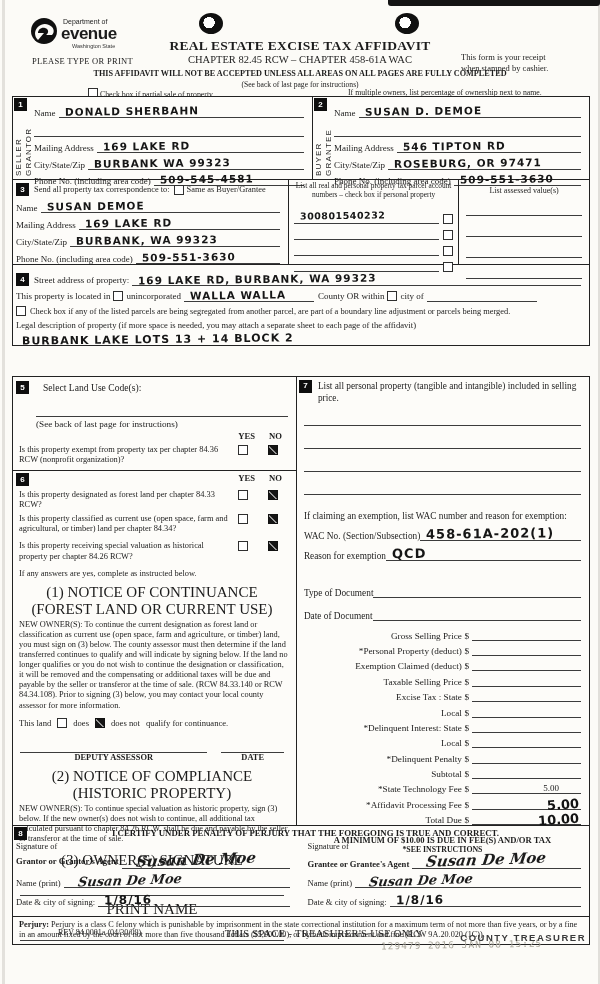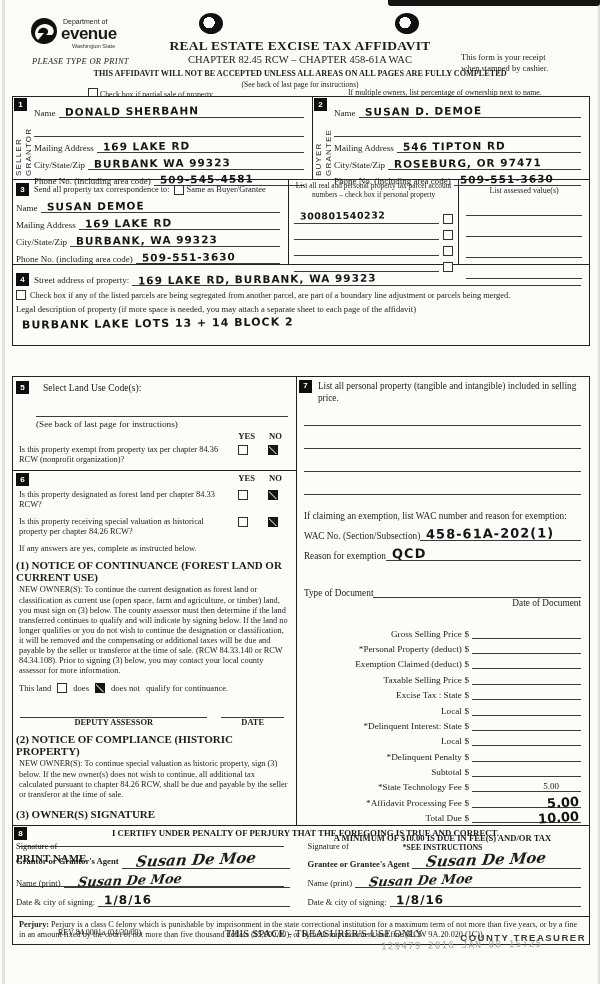--- a/index.html
+++ b/index.html
@@ -14,21 +14,21 @@
   .hole1{left:199px;top:13px;}
   .hole2{left:395px;top:13px;}
 
   
   .hdr{position:relative;height:96px;}
   .logo{position:absolute;left:30px;top:15px;width:130px;height:46px;}
   .logo svg{position:absolute;left:0;top:2px;}
   .logo .dept{position:absolute;left:33px;top:3px;font-family:"Liberation Sans",sans-serif;font-size:7px;}
   .logo .rev{position:absolute;left:31px;top:9px;font-family:"Liberation Sans",sans-serif;font-weight:bold;font-size:17px;letter-spacing:-0.5px;}
   .logo .state{position:absolute;left:42px;top:28px;font-family:"Liberation Sans",sans-serif;font-size:5.5px;color:#333;}
-  .ptp{position:absolute;left:32px;top:56px;font-size:8.5px;letter-spacing:.3px;font-style:italic;}
+  .ptp{position:absolute;left:32px;top:56px;font-size:8.5px;letter-spacing:.3px;}
   .title{position:absolute;left:120px;right:120px;top:38px;text-align:center;font-weight:bold;font-size:13.5px;letter-spacing:.3px;}
   .chapter{position:absolute;left:120px;right:120px;top:54px;text-align:center;font-size:10.5px;}
   .receipt{position:absolute;right:14px;top:52px;width:125px;font-size:8.5px;text-align:left;line-height:1.25;}
   .warn{position:absolute;left:40px;right:40px;top:69px;text-align:center;font-weight:bold;font-size:8.2px;}
   .seeback{position:absolute;left:0;right:0;top:80px;text-align:center;font-size:7.6px;}
   .partial{position:absolute;left:88px;top:88px;font-size:7.8px;}
   .multiowners{position:absolute;left:330px;top:88px;font-size:7.8px;padding-left:18px;}
 
   
   .badge{display:inline-flex;width:13px;height:13px;background:#0e0e0e;color:#fff;font-size:8px;
@@ -67,21 +67,21 @@
   .boxB{position:absolute;left:12px;right:10px;top:376px;border:1.2px solid #222;background:#fdfcf9;}
   .cols{display:flex;height:448px;}
   .colL{width:49.2%;border-right:1.2px solid #222;position:relative;}
   .colR{width:50.8%;position:relative;padding:3px 8px 0 7px;box-sizing:border-box;}
   .s5{padding:4px 8px 5px 3px;border-bottom:1px solid #222;}
   .s6{padding:2px 8px 0 3px;font-size:8.4px;}
   .yn{display:flex;justify-content:flex-end;gap:14px;font-size:8.6px;font-weight:bold;padding-right:6px;margin-top:2px;}
   .qrow{display:flex;align-items:flex-start;margin-top:4px;font-size:8.4px;line-height:1.2;}
   .qrow .qt{flex:1;padding-left:3px;}
   .qrow .qc{width:30px;text-align:center;flex:none;}
-  .ntitle{font-weight:bold;font-size:11px;margin-top:6px;}
+  .ntitle{font-weight:normal;font-size:15px;text-align:center;margin-top:6px;}
   .nbody{font-size:8.3px;line-height:1.22;margin-top:2px;padding-left:3px;text-align:left;}
   .landline{display:flex;align-items:center;gap:6px;margin-top:7px;padding-left:3px;font-size:8.6px;}
   .sigrow{display:flex;gap:14px;margin-top:14px;padding:0 4px;}
   .siglabels{display:flex;gap:14px;padding:0 4px;font-size:8.4px;font-weight:bold;}
   .siglabels .a{flex:3;text-align:center;}
   .siglabels .b{flex:1;text-align:center;}
   .sigrow .a{flex:3;}
   .sigrow .b{flex:1;}
   .s7line{display:flex;align-items:flex-end;margin-top:6px;font-size:9.3px;}
   .money{margin-top:4px;}
@@ -275,20 +275,30 @@
           </div>
       </div>
     </div>
 
     <div class="sec4" style="height:70px;">
       <div class="line" style="align-items:center;">
         <span class="badge">4</span>
         <span class="lab" style="padding-left:5px;">Street address of property:</span>
         <span class="fill"><span class="hw">169 LAKE RD, BURBANK, WA 99323</span></span>
       </div>
+      <div class="line" style="align-items:center;">
+        <span class="lab">This property is located in</span>
+        <span class="cb"></span>
+        <span class="lab" style="padding-left:3px;">unincorporated</span>
+        <span class="fill" style="max-width:130px;"><span class="hw">WALLA WALLA</span></span>
+        <span class="lab" style="padding-left:4px;">County OR  within</span>
+        <span class="cb"></span>
+        <span class="lab" style="padding-left:3px;">city of</span>
+        <span class="fill" style="max-width:110px;"></span>
+      </div>
       <div class="line" style="align-items:center;font-size:8.4px;">
         <span class="cb"></span>
         <span style="padding-left:4px;">Check box if any of the listed parcels are being segregated from another parcel, are part of a boundary line adjustment or parcels being merged.</span>
       </div>
       <div class="line" style="font-size:8.6px;">
           <span>Legal description of property (if more space is needed, you may attach a separate sheet to each page of the affidavit)</span>
         </div>
       <div class="line">
           <span class="hw" style="font-size:11px;">BURBANK LAKE LOTS  13 + 14  BLOCK 2</span>
         </div>
@@ -324,20 +334,25 @@
         <div class="s6">
           <div style="display:flex;align-items:flex-start;">
             <span class="badge">6</span>
             <div class="yn" style="flex:1;margin-top:0;">
                 <span>YES</span>
                 <span>NO</span>
               </div>
           </div>
           <div class="qrow">
             <span class="qt">Is this property designated as forest land per chapter 84.33 RCW?</span>
+            <span class="qc"><span class="cb"></span></span>
+            <span class="qc"><span class="cb on"></span></span>
+          </div>
+          <div class="qrow">
+            <span class="qt">Is this property classified as current use (open space, farm and agricultural, or timber) land per chapter 84.34?</span>
             <span class="qc"><span class="cb"></span></span>
             <span class="qc"><span class="cb on"></span></span>
           </div>
           <div class="qrow" style="margin-top:7px;">
             <span class="qt">Is this property receiving special valuation as historical property per chapter 84.26 RCW?</span>
             <span class="qc"><span class="cb"></span></span>
             <span class="qc"><span class="cb on"></span></span>
           </div>
           <div style="margin-top:7px;padding-left:3px;">If any answers are yes, complete as instructed below.</div>
           <div class="ntitle">(1) NOTICE OF CONTINUANCE  (FOREST LAND OR CURRENT USE)</div>
@@ -396,21 +411,21 @@
         </div>
         <div class="s7line">
           <span class="lab">Reason for exemption</span>
           <span class="fill"><span class="hw" style="font-size:13px;">QCD</span></span>
         </div>
 
         <div class="s7line" style="margin-top:26px;">
           <span class="lab">Type of Document</span>
           <span class="fill"></span>
         </div>
-        <div class="s7line" style="margin-top:0;flex-direction:column;">
+        <div class="s7line" style="margin-top:12px;">
           <span class="lab">Date of Document</span>
           <span class="fill"></span>
         </div>
 
         <div class="money">
           <div class="mrow">
               <span class="ml">Gross Selling Price</span>
               <span class="md">$</span>
               <span class="mf"></span>
             </div>

